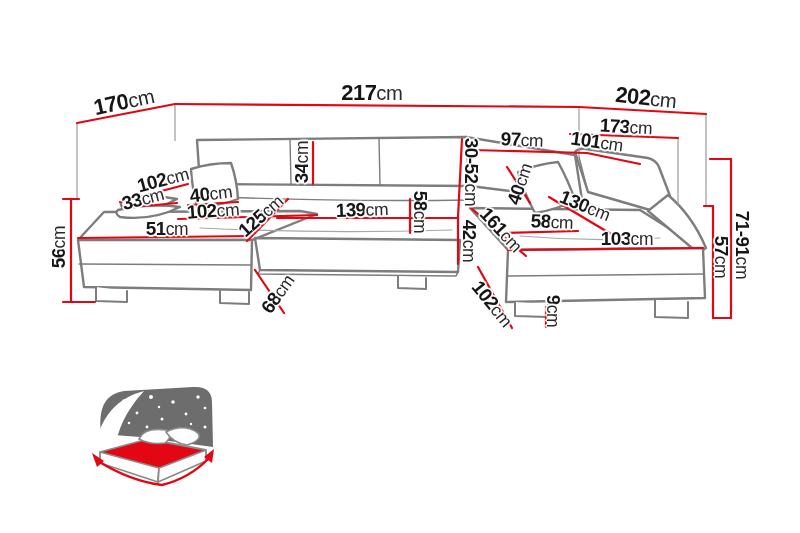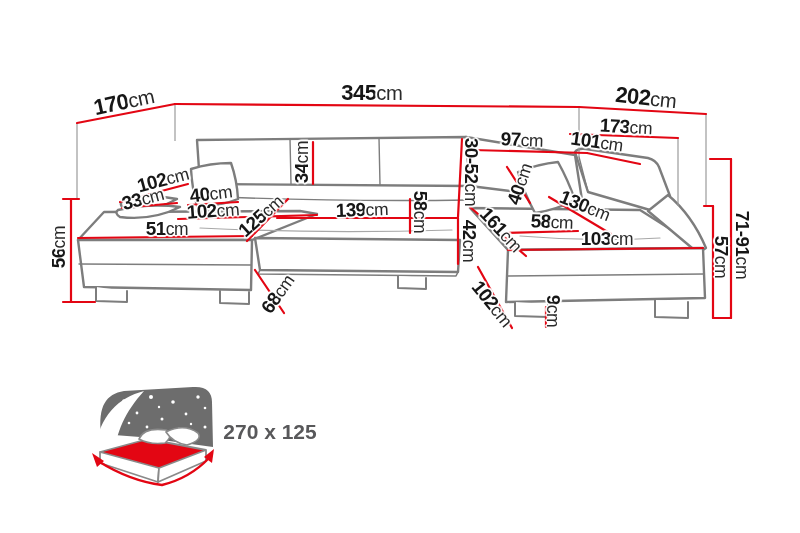--- a/index.html
+++ b/index.html
@@ -143,42 +143,41 @@
       </g>
       <g stroke="#e30613" stroke-width="2.4" fill="none">
         <path d="M98,461 Q130,481 162,485 Q190,478 209,458"></path>
         <path fill="#e30613" stroke="none" d="M92,453 L104,461 L97,467 Z"></path>
         <path fill="#e30613" stroke="none" d="M214,449 L204,457 L212,463 Z"></path>
       </g>
     </g>
   </svg>
 
   <div class="dim big" style="left:124px;top:102px;--rot:-12deg"><span class="n">170</span><span class="u">cm</span></div>
-  <div class="dim big" style="left:372px;top:93px;--rot:0deg"><span class="n">345</span><span class="u">cm</span></div>
+  <div class="dim big" style="left:372px;top:93px;--rot:0deg"><span class="n">217</span><span class="u">cm</span></div>
   <div class="dim big" style="left:646px;top:98px;--rot:6deg"><span class="n">202</span><span class="u">cm</span></div>
   <div class="dim" style="left:626px;top:127px;--rot:3deg"><span class="n">173</span><span class="u">cm</span></div>
   <div class="dim" style="left:522px;top:140px;--rot:2deg"><span class="n">97</span><span class="u">cm</span></div>
   <div class="dim" style="left:597px;top:142px;--rot:8deg"><span class="n">101</span><span class="u">cm</span></div>
   <div class="dim" style="left:302px;top:162px;--rot:-90deg"><span class="n">34</span><span class="u">cm</span></div>
   <div class="dim" style="left:471px;top:172px;--rot:90deg"><span class="n">30-52</span><span class="u">cm</span></div>
   <div class="dim" style="left:163px;top:180px;--rot:-15deg"><span class="n">102</span><span class="u">cm</span></div>
   <div class="dim" style="left:143px;top:199px;--rot:-15deg"><span class="n">33</span><span class="u">cm</span></div>
   <div class="dim" style="left:211px;top:194px;--rot:-7deg"><span class="n">40</span><span class="u">cm</span></div>
   <div class="dim" style="left:213px;top:211px;--rot:-4deg"><span class="n">102</span><span class="u">cm</span></div>
   <div class="dim" style="left:261px;top:216px;--rot:-42deg"><span class="n">125</span><span class="u">cm</span></div>
   <div class="dim" style="left:167px;top:229px;--rot:0deg"><span class="n">51</span><span class="u">cm</span></div>
   <div class="dim" style="left:362px;top:210px;--rot:-2deg"><span class="n">139</span><span class="u">cm</span></div>
   <div class="dim" style="left:420px;top:212px;--rot:90deg"><span class="n">58</span><span class="u">cm</span></div>
   <div class="dim" style="left:469px;top:241px;--rot:90deg"><span class="n">42</span><span class="u">cm</span></div>
   <div class="dim" style="left:501px;top:230px;--rot:47deg"><span class="n">161</span><span class="u">cm</span></div>
   <div class="dim" style="left:552px;top:222px;--rot:2deg"><span class="n">58</span><span class="u">cm</span></div>
   <div class="dim" style="left:520px;top:184px;--rot:-72deg"><span class="n">40</span><span class="u">cm</span></div>
   <div class="dim" style="left:585px;top:206px;--rot:22deg"><span class="n">130</span><span class="u">cm</span></div>
-  <div class="dim" style="left:607px;top:239px;--rot:0deg"><span class="n">103</span><span class="u">cm</span></div>
+  <div class="dim" style="left:627px;top:239px;--rot:0deg"><span class="n">103</span><span class="u">cm</span></div>
   <div class="dim" style="left:492px;top:304px;--rot:51deg"><span class="n">102</span><span class="u">cm</span></div>
   <div class="dim" style="left:553px;top:311px;--rot:90deg"><span class="n">9</span><span class="u">cm</span></div>
   <div class="dim" style="left:278px;top:294px;--rot:-55deg"><span class="n">68</span><span class="u">cm</span></div>
   <div class="dim" style="left:59px;top:247px;--rot:-90deg"><span class="n">56</span><span class="u">cm</span></div>
   <div class="dim" style="left:721px;top:257px;--rot:90deg"><span class="n">57</span><span class="u">cm</span></div>
   <div class="dim" style="left:742px;top:245px;--rot:90deg"><span class="n">71-91</span><span class="u">cm</span></div>
 
-  <div id="bed-size">270 x 125</div>
 </div>
 
 </body></html>

